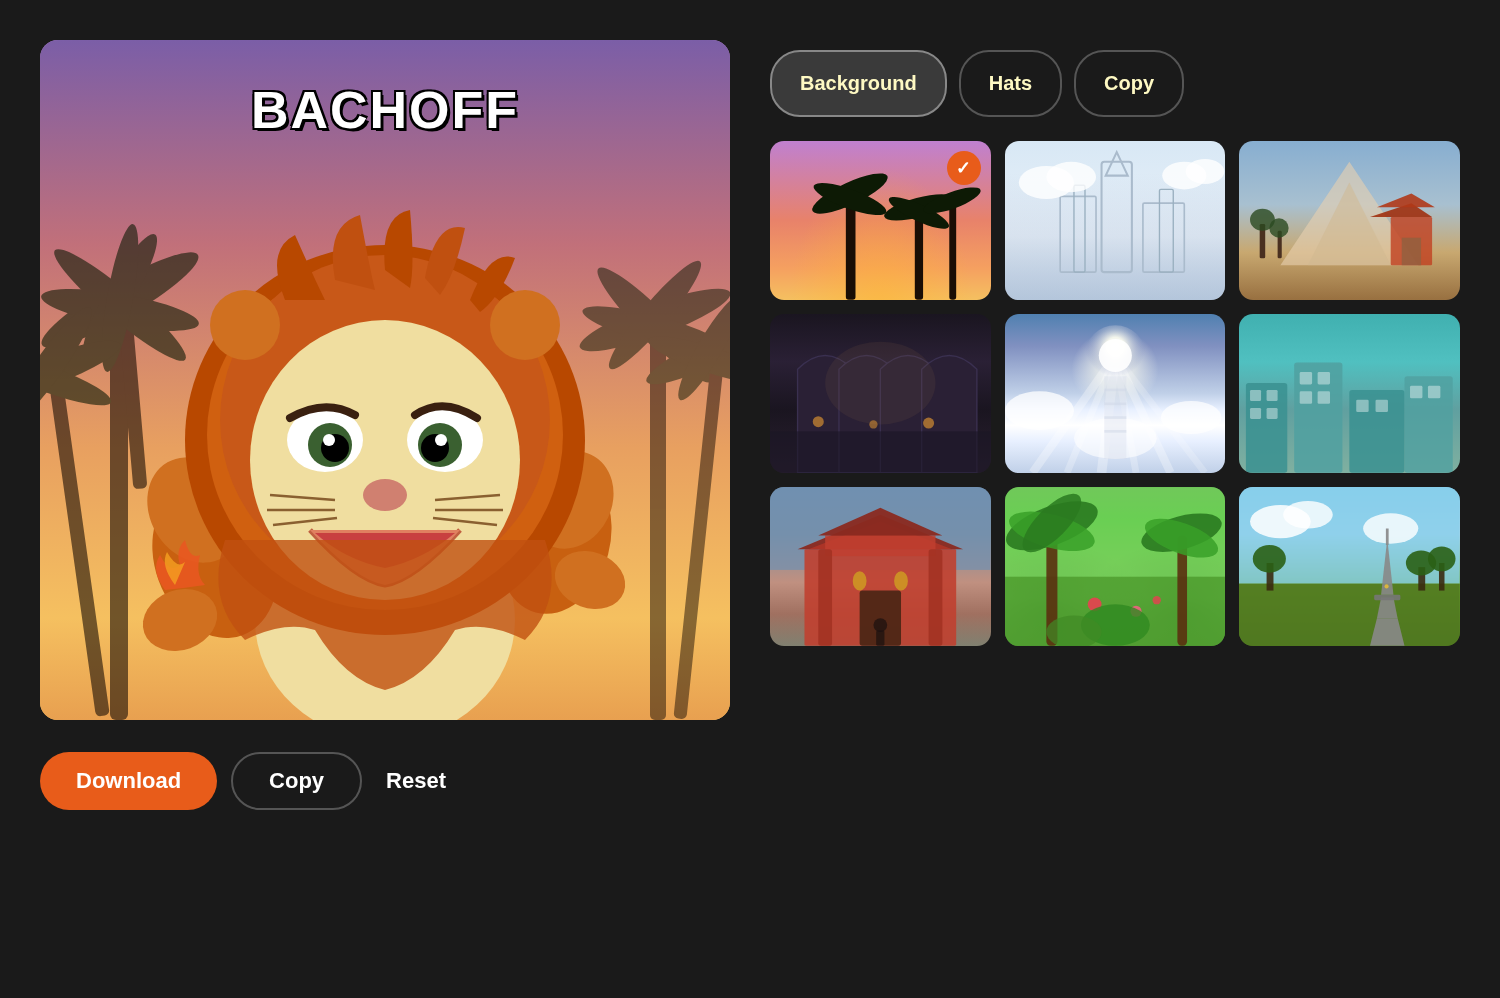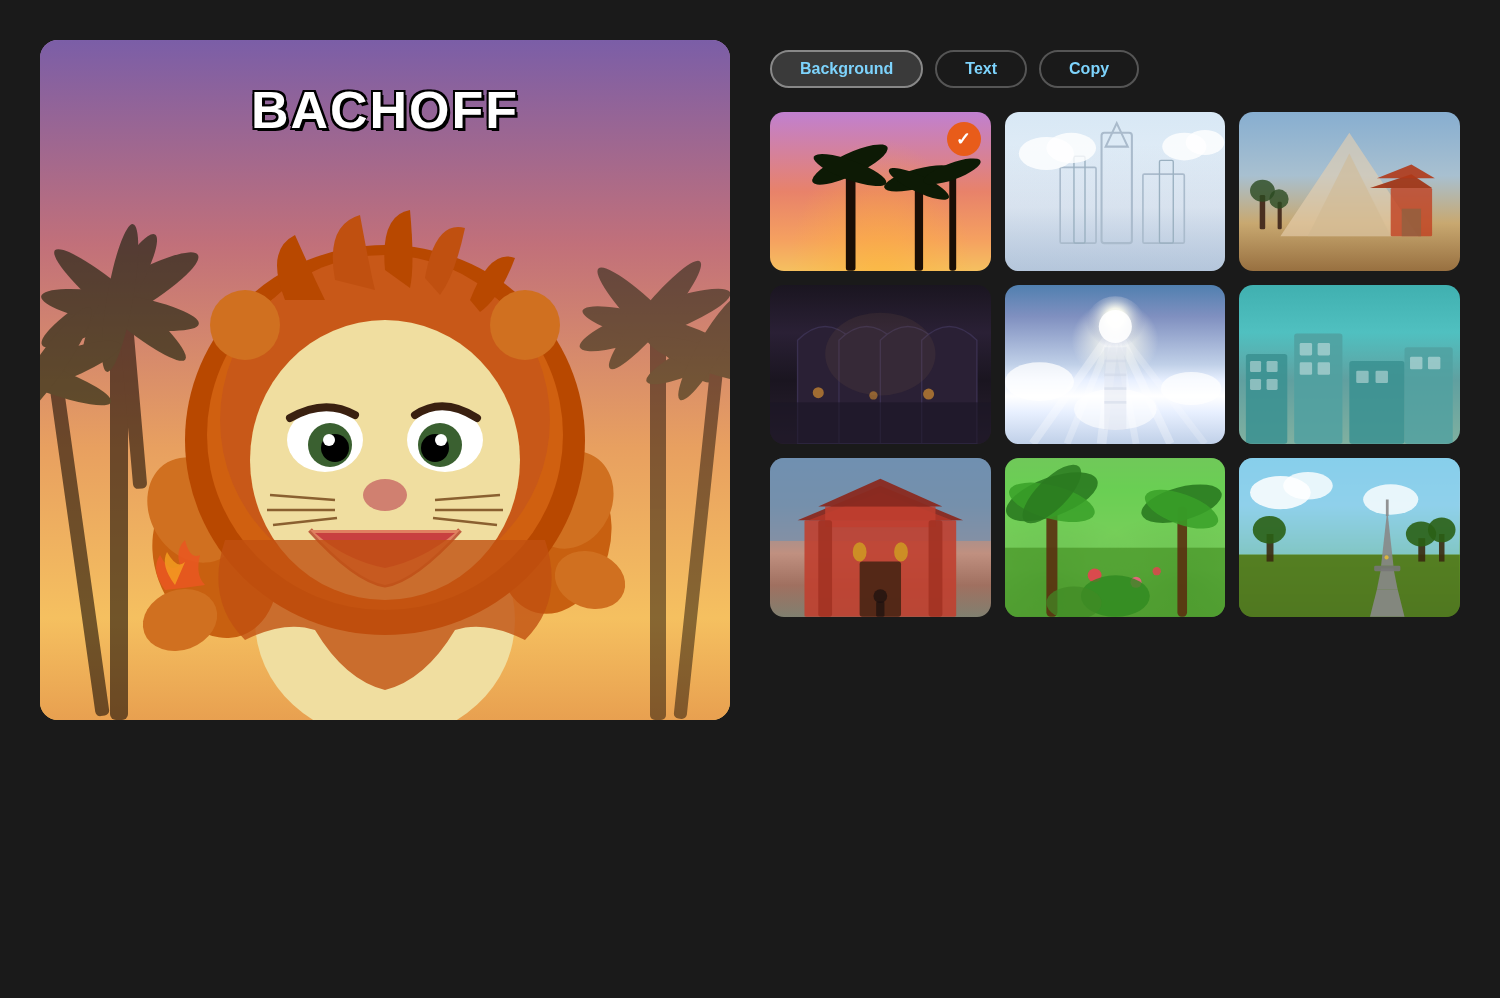--- a/index.html
+++ b/index.html
@@ -135,25 +135,25 @@
       flex-direction: column;
       gap: 24px;
       padding-top: 10px;
     }
     .tab-bar {
       display: flex;
       gap: 12px;
     }
     .tab-btn {
       background: transparent;
-      color: #7dd3fc;
+      color: #fef9c3;
       border: 2px solid #555;
       border-radius: 30px;
-      padding: 8px 28px;
-      font-size: 16px;
+      padding: 20px 28px;
+      font-size: 20px;
       font-weight: 600;
       cursor: pointer;
     }
     .tab-btn.active {
       background: #3a3a3a;
       border-color: #888;
     }
     .image-grid {
       display: grid;
       grid-template-columns: repeat(3, 1fr);
@@ -365,27 +365,32 @@
 
         <ellipse cx="55" cy="480" rx="38" ry="30" fill="#d07020" transform="rotate(-20 55 480)"></ellipse>
 
         <ellipse cx="465" cy="440" rx="36" ry="28" fill="#d07020" transform="rotate(20 465 440)"></ellipse>
 
         <path d="M40 450 Q25 430 35 415 Q45 435 55 425 Q50 410 60 400 Q65 420 75 415 Q70 435 80 445 Q60 448 40 450Z" fill="#e85820" opacity="0.9"></path>
         <path d="M50 445 Q35 425 42 412 Q52 430 60 422" fill="#f5a020" opacity="0.8"></path>
       </svg>
     </div>
 
+    <div class="action-buttons">
+      <button class="btn-download">Download</button>
+      <button class="btn-copy">Copy</button>
+      <button class="btn-reset">Reset</button>
+    </div>
   </div>
 
   <div class="right-panel">
 
     <div class="tab-bar">
       <button class="tab-btn active">Background</button>
-      <button class="tab-btn">Text</button>
+      <button class="tab-btn">Hats</button>
       <button class="tab-btn">Copy</button>
     </div>
 
     <div class="image-grid">
 
       <div class="grid-item bg-sunset">
         <div class="check-badge">✓</div>
 
         <svg style="position:absolute;inset:0;width:100%;height:100%;" viewBox="0 0 160 115">
           <rect x="55" y="40" width="7" height="75" rx="2" fill="#1a0e05"></rect>

